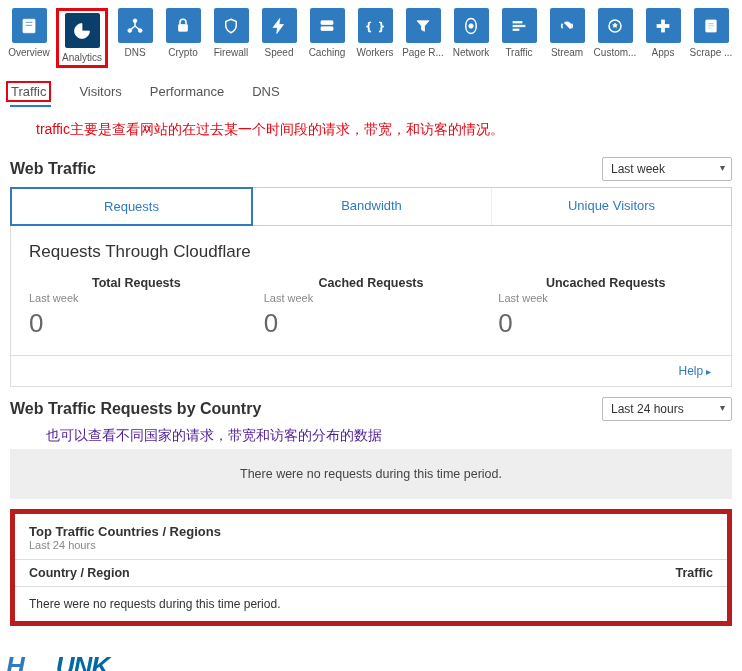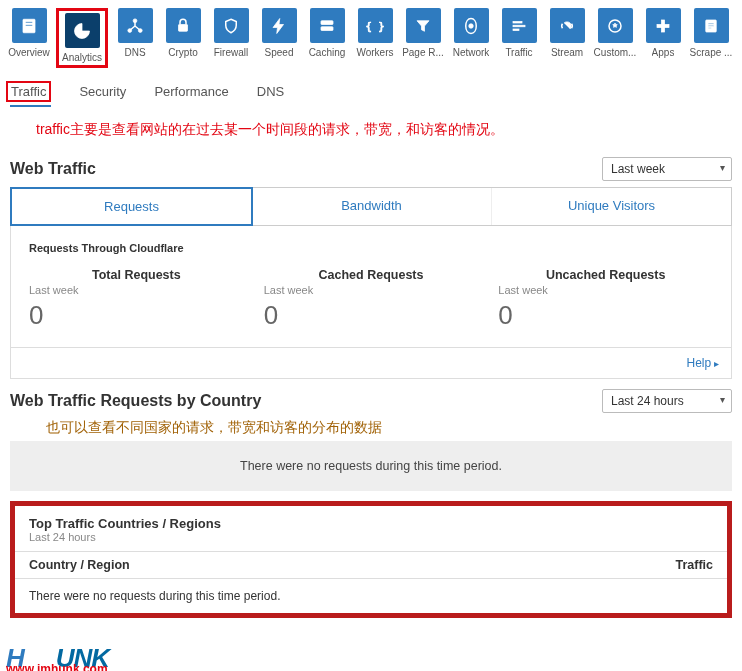--- a/index.html
+++ b/index.html
@@ -19,30 +19,30 @@
   .section { padding: 6px 10px 4px 10px; }
   .sec-head { display: flex; align-items: center; justify-content: space-between; margin-bottom: 6px; }
   .sec-title { font-weight: bold; font-size: 16px; }
   .select-box { border: 1px solid #bbb; border-radius: 2px; padding: 4px 20px 4px 8px; font-size: 12px; min-width: 130px; position: relative; background: #fff; cursor: pointer; }
   .select-box::after { content: "▾"; position: absolute; right: 6px; top: 4px; font-size: 10px; color: #555; }
   .tabs3 { display: flex; border: 1px solid #ccc; }
   .tabs3 > div { flex: 1; text-align: center; padding: 10px 4px; color: #2f7bbf; font-size: 13px; cursor: pointer; border-right: 1px solid #eee; }
   .tabs3 > div:last-child { border-right: none; }
   .tabs3 > div.active { border: 2px solid #2f7bbf; margin: -1px; }
   .panel { border: 1px solid #ddd; border-top: none; padding: 16px 18px; }
-  .panel-title { font-weight: bold; font-size: 11px; margin-bottom: 14px; }
+  .panel-title { font-weight: normal; font-size: 17px; margin-bottom: 14px; }
   .stats-row { display: flex; gap: 20px; }
   .stat { flex: 1; }
   .stat-name { font-weight: bold; font-size: 12.5px; text-align: center; }
   .stat-sub { color: #888; font-size: 11px; margin-top: 2px; }
   .stat-val { font-size: 26px; color: #666; margin-top: 4px; }
-  .help-row { display: flex; justify-content: flex-end; padding: 8px 12px; border: 1px solid #ddd; border-top: none; }
+  .help-row { display: flex; justify-content: flex-end; padding: 8px 20px; border: 1px solid #ddd; border-top: none; }
   .help-link { color: #2f7bbf; font-size: 12px; cursor: pointer; }
   .help-link::after { content: " ▸"; font-size: 10px; }
-  .annotation2 { color: #a16207; font-size: 14px; padding: 0 0 4px 36px; }
+  .annotation2 { color: #4c1d95; font-size: 14px; padding: 0 0 4px 36px; }
   .greybar { background: #eee; text-align: center; padding: 18px 0; color: #444; font-size: 12.5px; }
   .ttc-panel { border: 5px solid #b91c1c; margin-top: 10px; }
   .ttc-head { padding: 10px 14px 8px 14px; }
   .ttc-title { font-weight: bold; font-size: 13px; }
   .ttc-sub { color: #888; font-size: 11px; }
   .ttc-table-head { display: flex; justify-content: space-between; padding: 6px 14px; border-top: 1px solid #ddd; border-bottom: 1px solid #ddd; font-weight: bold; font-size: 12.5px; }
   .ttc-empty { padding: 10px 14px; font-size: 12px; color: #333; }
   .footer { position: relative; margin-top: 8px; height: 44px; }
   .logo { position: absolute; left: 6px; bottom: 0; font-weight: 900; font-size: 26px; font-style: italic; letter-spacing: -1px; }
   .logo .h { color: #2f7bbf; }
@@ -188,21 +188,21 @@
           <rect x="8" y="11" width="8" height="1.5" fill="#2f7bbf"></rect>
           <rect x="8" y="14" width="5" height="1.5" fill="#2f7bbf"></rect>
         </svg>
       </div>
       <div class="topnav-label">Scrape ...</div>
     </div>
   </div>
 
 <div class="subtabs">
   <div class="subtab active"><span class="traffic-box"><span>Traffic</span></span></div>
-  <div class="subtab">Security</div>
+  <div class="subtab">Visitors</div>
   <div class="subtab">Performance</div>
   <div class="subtab">DNS</div>
 </div>
 
 <div class="annotation">traffic主要是查看网站的在过去某一个时间段的请求，带宽，和访客的情况。</div>
 
 <div class="section">
   <div class="sec-head">
     <div class="sec-title">Web Traffic</div>
     <div class="select-box">Last week</div>

